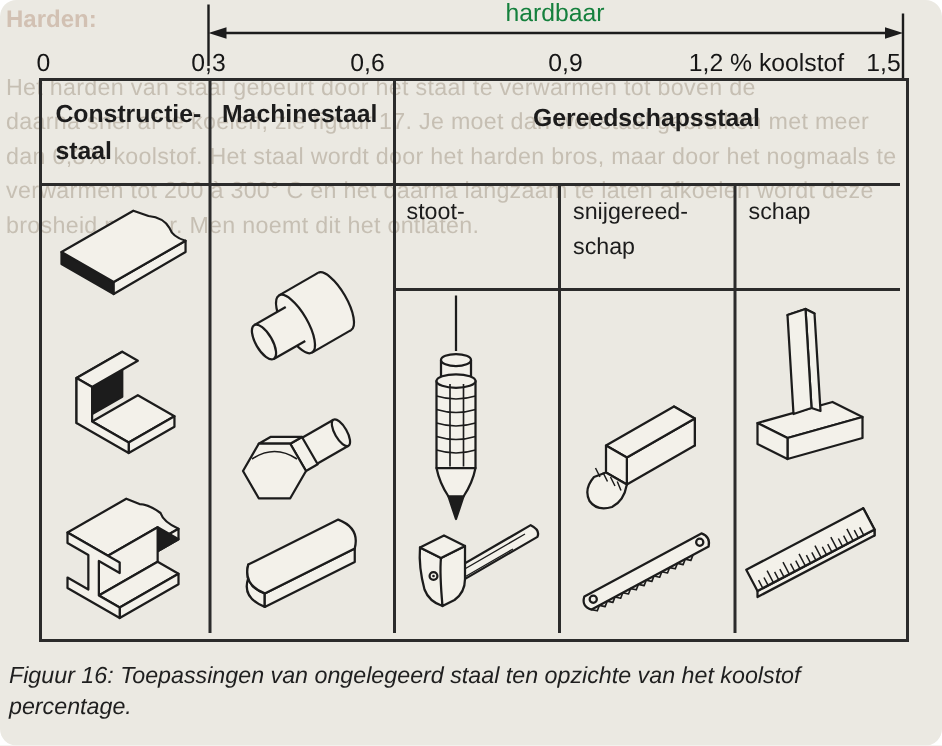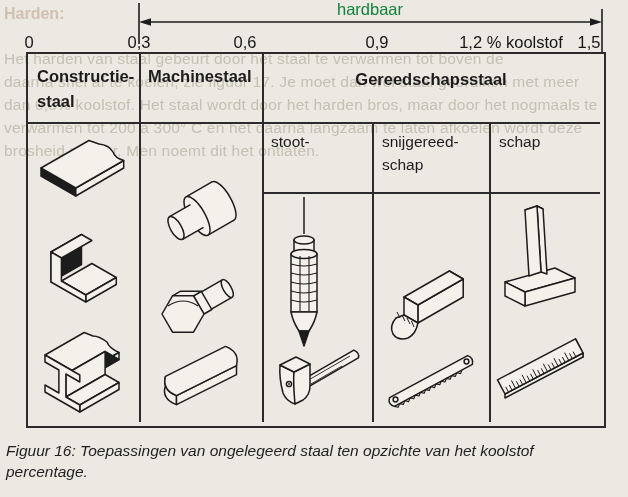--- a/index.html
+++ b/index.html
@@ -1,20 +1,20 @@
 <!DOCTYPE html>
 <html><head>
 <meta charset="utf-8">
 <style>
   html,body{margin:0;padding:0;}
   .stage{
     position:relative; width:628px; height:497px;
     background:#ebe9e2;
     font-family:"Liberation Sans", sans-serif;
-    color:#1c1c1c; overflow:hidden;
+    color:#1c1c1c; overflow:hidden;border-radius:11px;
   }
   
   .ghost{position:absolute; left:4px; width:622px; white-space:nowrap;
          font-size:15.5px; color:rgba(168,156,140,0.55); letter-spacing:.2px;}
   .ghost-heading{position:absolute; left:4px; top:5px; font-size:16px; font-weight:bold;
          color:rgba(190,160,140,0.55);}
   
   .arrow-layer{position:absolute; left:0; top:0;}
   .hardbaar-label{position:absolute; top:0; left:370px; transform:translateX(-50%);
          font-size:16.5px; color:#15803d;}

